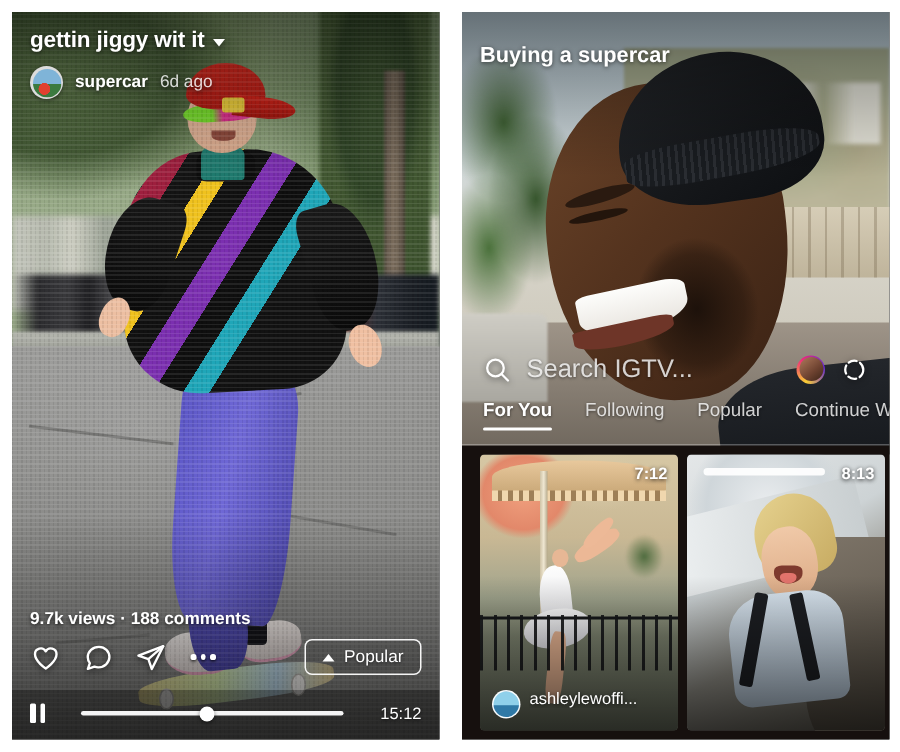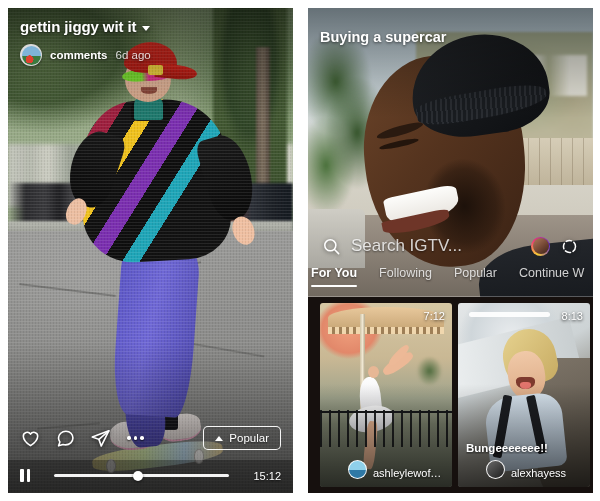--- a/index.html
+++ b/index.html
@@ -399,21 +399,21 @@
   .s-avatar > i {
     display:block; width:100%; height:100%; border-radius:50%;
     background:linear-gradient(140deg,#b07a5c,#6d4230 60%,#3b2418);
   }
   .live-ico { width:19px; height:19px; flex:0 0 auto; }
   .live-ico svg { display:block; width:100%; height:100%;
     filter:drop-shadow(0 1px 2px rgba(0,0,0,.55)); }
 
   .tabs {
     position:absolute; left:0; top:258px; width:100%;
-    display:flex; align-items:flex-end; padding:0 3px; z-index:6;
+    display:flex; align-items:flex-end; padding:0 14px; z-index:6;
     gap:22px; white-space:nowrap;
   }
   .tab {
     font-size:12.5px; color:rgba(255,255,255,.80); padding-bottom:7px;
     text-shadow:0 1px 2px rgba(0,0,0,.55); position:relative;
   }
   .tab.active { color:#fff; font-weight:bold; }
   .tab.active::after {
     content:""; position:absolute; left:0; right:0; bottom:0;
     height:2px; background:#fff; border-radius:1px;
@@ -547,34 +547,34 @@
     position:absolute; left:8%; top:5%; width:62%; height:5px;
     background:rgba(255,255,255,.92); border-radius:3px;
   }
 
   .card-meta { position:absolute; left:0; right:0; bottom:0; padding:7px 8px 8px 8px; }
   .card-title {
     color:#fff; font-size:11.5px; font-weight:bold;
     text-shadow:0 1px 3px rgba(0,0,0,.8); margin-bottom:6px;
     white-space:nowrap; overflow:hidden; text-overflow:ellipsis;
   }
-  .card-user-row { display:flex; align-items:flex-end; gap:6px;margin-left:20px; }
+  .card-user-row { display:flex; align-items:flex-start; gap:6px; }
   .card-av {
     width:19px; height:19px; border-radius:50%; flex:0 0 auto;
     border:1.5px solid rgba(255,255,255,.95); overflow:hidden;
   }
   .card-av.a1 { background:linear-gradient(#8fd0ea 0 54%, #2f79a6 54% 100%); }
   .card-av.a2 { background:linear-gradient(140deg,#6a6a6a,#1e1e1e); }
   .card-user {
     color:#fff; font-size:11px; text-shadow:0 1px 3px rgba(0,0,0,.8);
     white-space:nowrap; overflow:hidden; text-overflow:ellipsis;
   }
   .card-dur {
     position:absolute; right:7px; top:7px; color:#fff; font-size:11px;
-    font-weight:normal; text-shadow:0 1px 3px rgba(0,0,0,.85);
+    font-weight:bold; text-shadow:0 1px 3px rgba(0,0,0,.85);
   }
   .scrim-top {
     position:absolute; left:0; top:0; width:100%; height:110px; z-index:4;
     background:linear-gradient(rgba(0,0,0,.45), rgba(0,0,0,0));
     pointer-events:none;
   }
   .scrim-bot {
     position:absolute; left:0; bottom:0; width:100%; height:150px; z-index:4;
     background:linear-gradient(rgba(0,0,0,0), rgba(0,0,0,.55));
     pointer-events:none;
@@ -636,26 +636,27 @@
 
     <div class="ov l-top">
       <div class="l-title-row">
         <span class="l-title">gettin jiggy wit it</span>
         <span class="chev-down"></span>
       </div>
       <div class="l-user-row">
         <span class="avatar-ring">
           <i class="avatar-img"></i>
         </span>
-        <span class="l-user">comments</span>
+        <span class="l-user">supercar</span>
         <span class="l-ago">6d ago</span>
       </div>
     </div>
 
     <div class="ov l-bottom">
+      <div class="l-stats">9.7k views · 188 comments</div>
 
       <div class="l-actions">
         <span class="icon-btn">
           <svg viewBox="0 0 24 24" fill="none" stroke="#fff" stroke-width="1.8" stroke-linecap="round" stroke-linejoin="round">
             <path d="M12 20.2S3.8 14.9 3.8 9.4a4.4 4.4 0 0 1 8.2-2.3 4.4 4.4 0 0 1 8.2 2.3c0 5.5-8.2 10.8-8.2 10.8z"></path>
           </svg>
         </span>
         <span class="icon-btn">
           <svg viewBox="0 0 24 24" fill="none" stroke="#fff" stroke-width="1.8" stroke-linecap="round" stroke-linejoin="round">
             <path d="M20.5 11.5c0 4.3-3.8 7.8-8.5 7.8-1 0-2-.2-2.9-.5l-5 1.6 1.5-4.3a7.4 7.4 0 0 1-1.6-4.6c0-4.3 3.8-7.8 8.5-7.8s8 3.5 8 7.8z"></path>
@@ -782,25 +783,18 @@
             <div class="b-face"></div>
             <div class="b-mouth"></div>
             <div class="b-tongue"></div>
             <div class="b-shirt"></div>
             <div class="b-strap-l"></div>
             <div class="b-strap-r"></div>
             <div class="b-topbar"></div>
           </div>
           <div class="scrim-card"></div>
           <span class="card-dur">8:13</span>
-          <div class="card-meta">
-            <div class="card-title">Bungeeeeeee!!</div>
-            <div class="card-user-row">
-              <span class="card-av a2"></span>
-              <span class="card-user">alexhayess</span>
-            </div>
-          </div>
         </div>
 
       </div>
     </div>
   </div>
 </div>
 
 </body></html>

